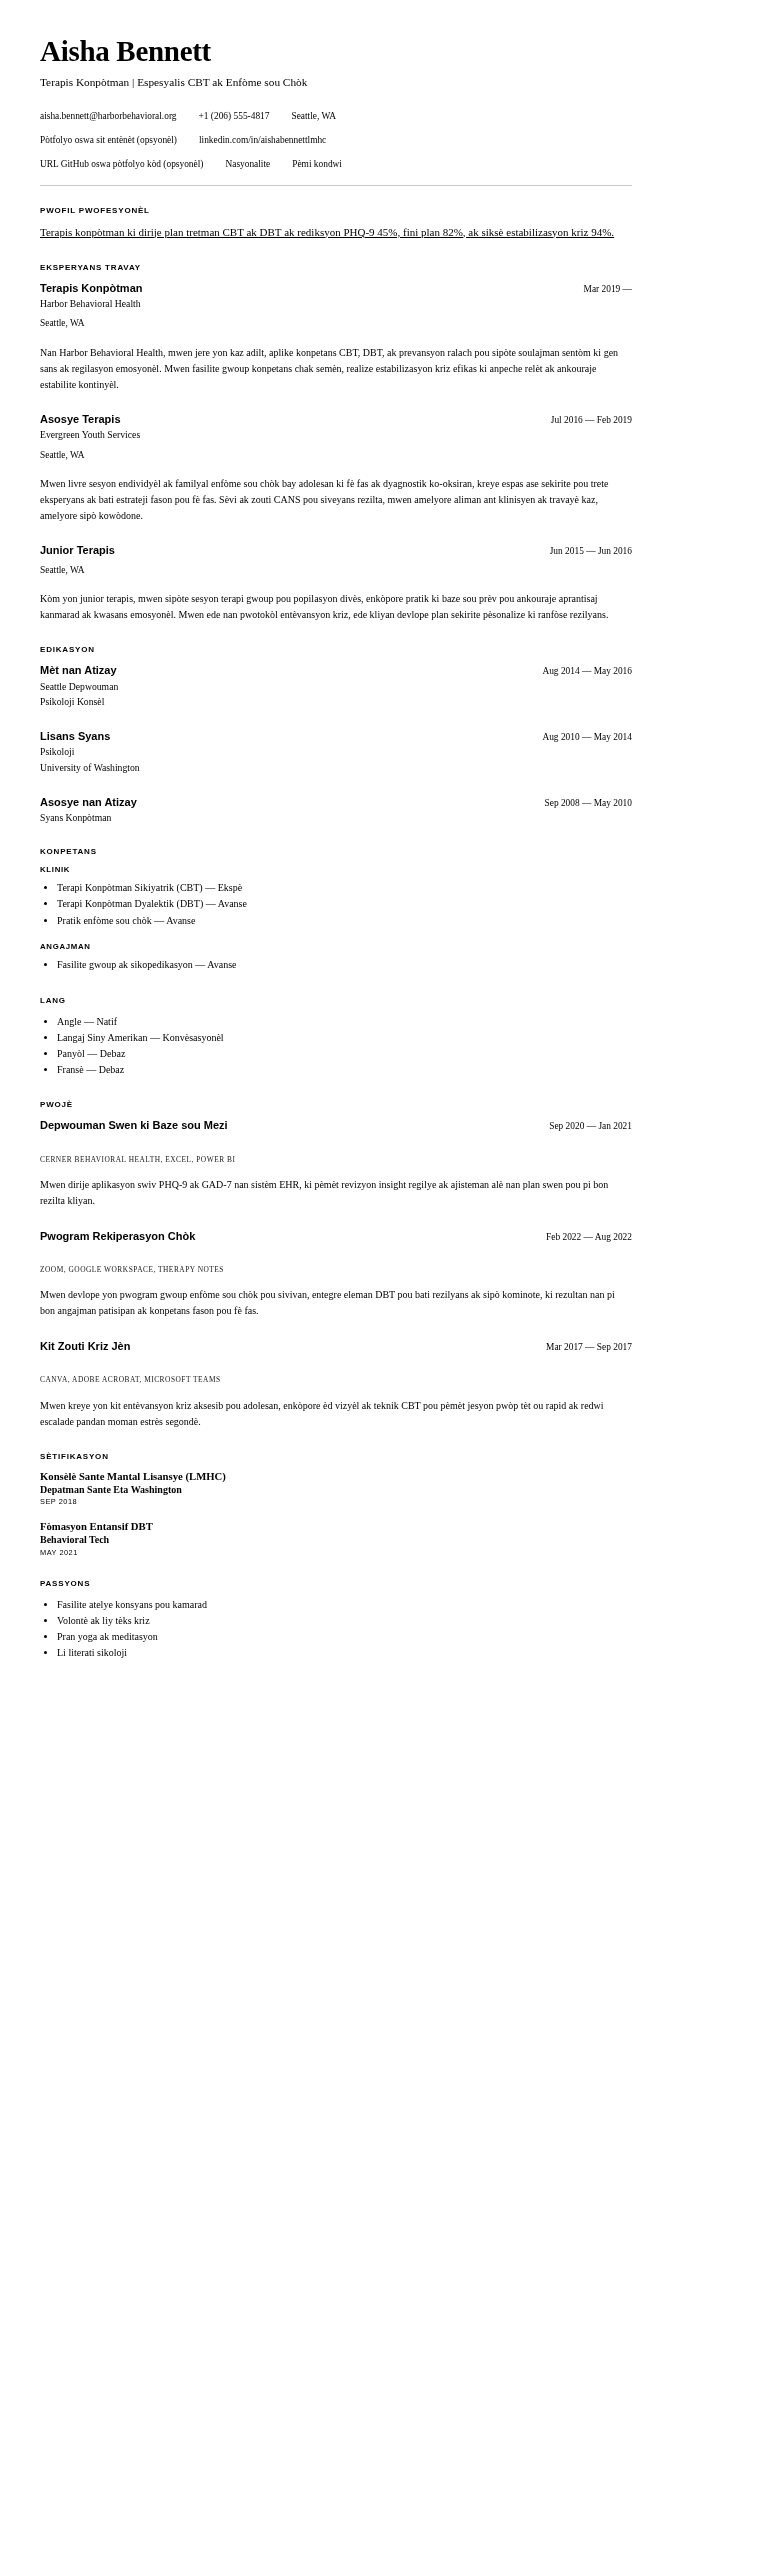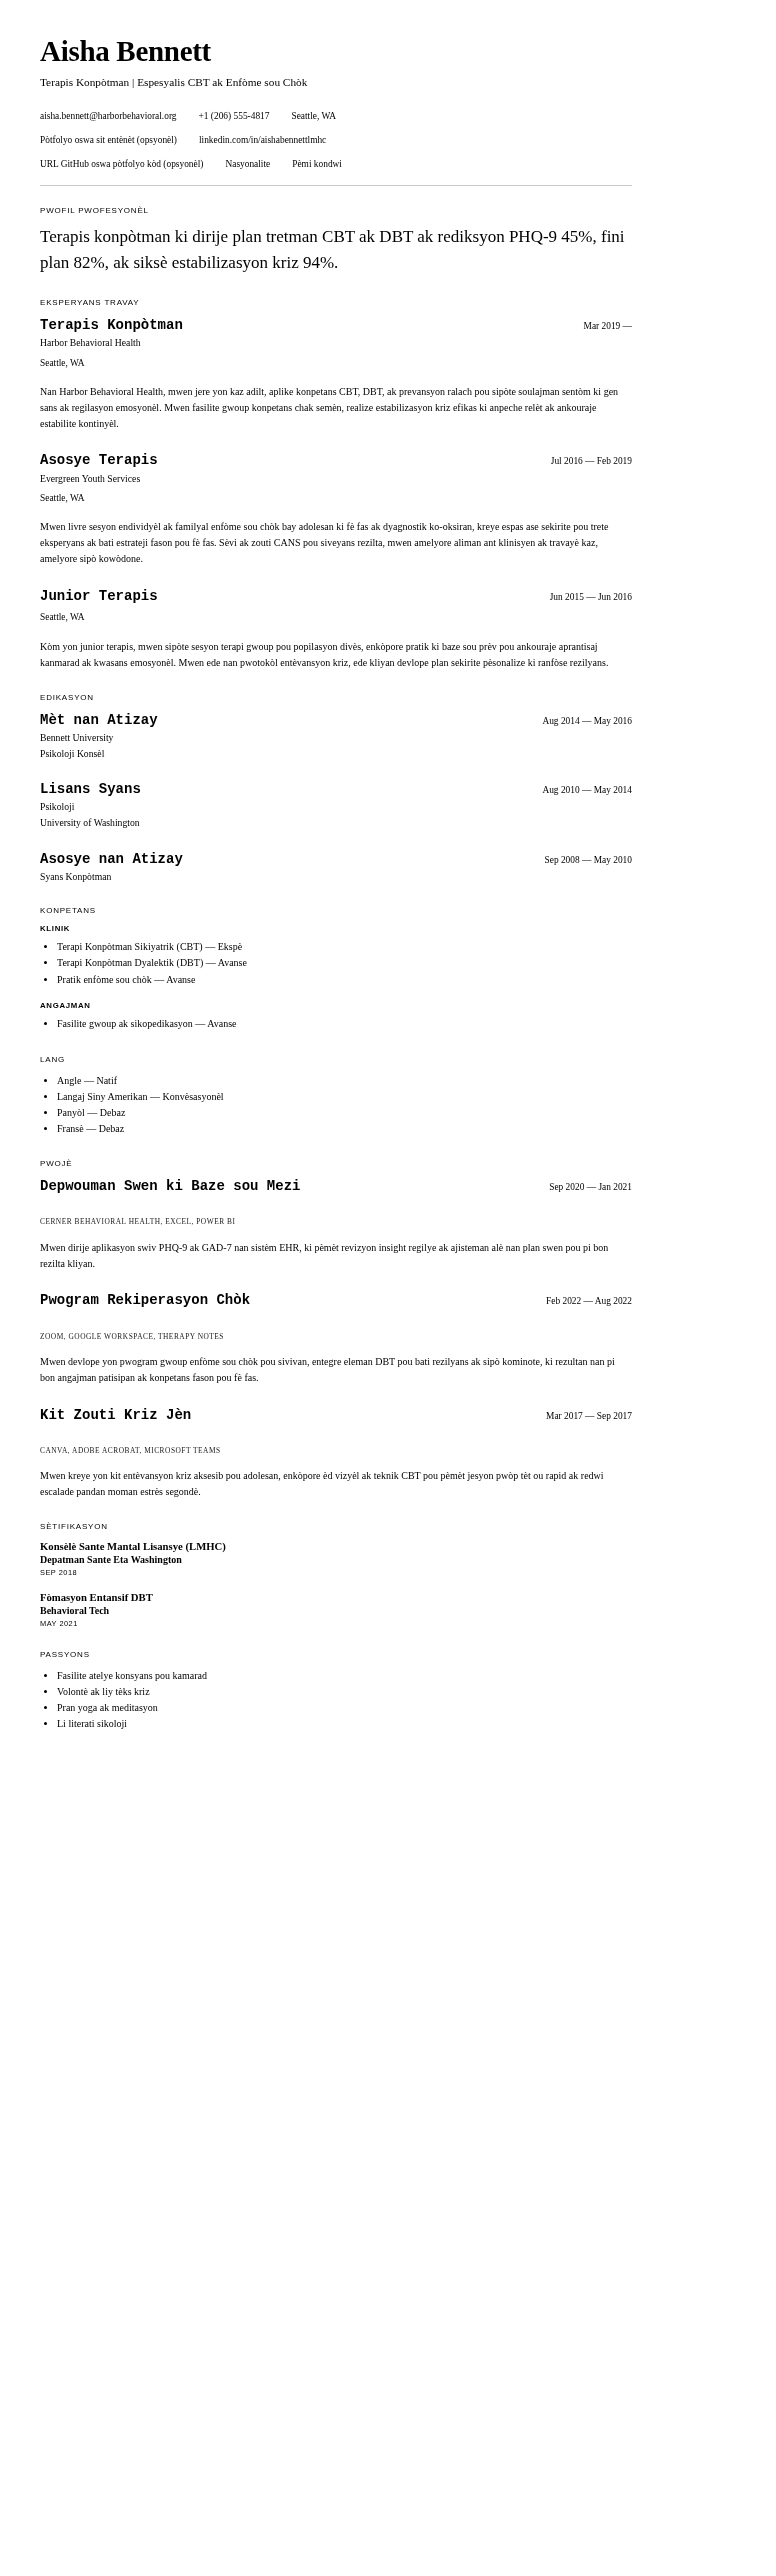--- a/index.html
+++ b/index.html
@@ -43,45 +43,46 @@
   .contact-row .item:last-child { margin-right: 0; }
   .rule {
     border: 0;
     border-top: 0.6px solid #c9c9c9;
     margin: 14.2px 0 19.4px 0;
   }
   
   .section-title {
     font-family: "Liberation Sans", sans-serif;
     font-size: 8px;
-    font-weight: normal;
+    font-weight: bold;
     letter-spacing: 0.8px;
     text-transform: uppercase;
     margin: 0 0 9px 0;
   }
   .section {
     margin-bottom: 22px;
   }
   .summary {
-    font-size: 17px;
+    font-size: 11px;
     line-height: 1.55;
     margin: 0;
+    text-decoration: underline;
   }
   
   .entry { margin-bottom: 19.4px; }
   .entry:last-child { margin-bottom: 0; }
   .entry-head {
     display: flex;
     justify-content: space-between;
     align-items: baseline;
   }
   .entry-title {
-    font-size: 14px;
-    font-weight: bold;
-    font-family: Liberation Mono, monospace;
+    font-size: 11px;
+    font-weight: bold;
+    font-family: Liberation Sans, sans-serif;
     line-height: 1.3;
   }
   .entry-date {
     font-size: 9.4px;
     white-space: nowrap;
     padding-left: 11.6px;
     text-align: right;
   }
   .entry-sub {
     font-size: 9.7px;
@@ -215,21 +216,21 @@
   </div>
 
   <div class="section">
     <div class="section-title">EDIKASYON</div>
 
     <div class="entry">
       <div class="entry-head">
         <span class="entry-title">Mèt nan Atizay</span>
         <span class="entry-date">Aug 2014 — May 2016</span>
       </div>
-      <div class="entry-sub">Bennett University</div>
+      <div class="entry-sub">Seattle Depwouman</div>
       <div class="entry-sub">Psikoloji Konsèl</div>
     </div>
 
     <div class="entry">
       <div class="entry-head">
         <span class="entry-title">Lisans Syans</span>
         <span class="entry-date">Aug 2010 — May 2014</span>
       </div>
       <div class="entry-sub">Psikoloji</div>
       <div class="entry-sub">University of Washington</div>

